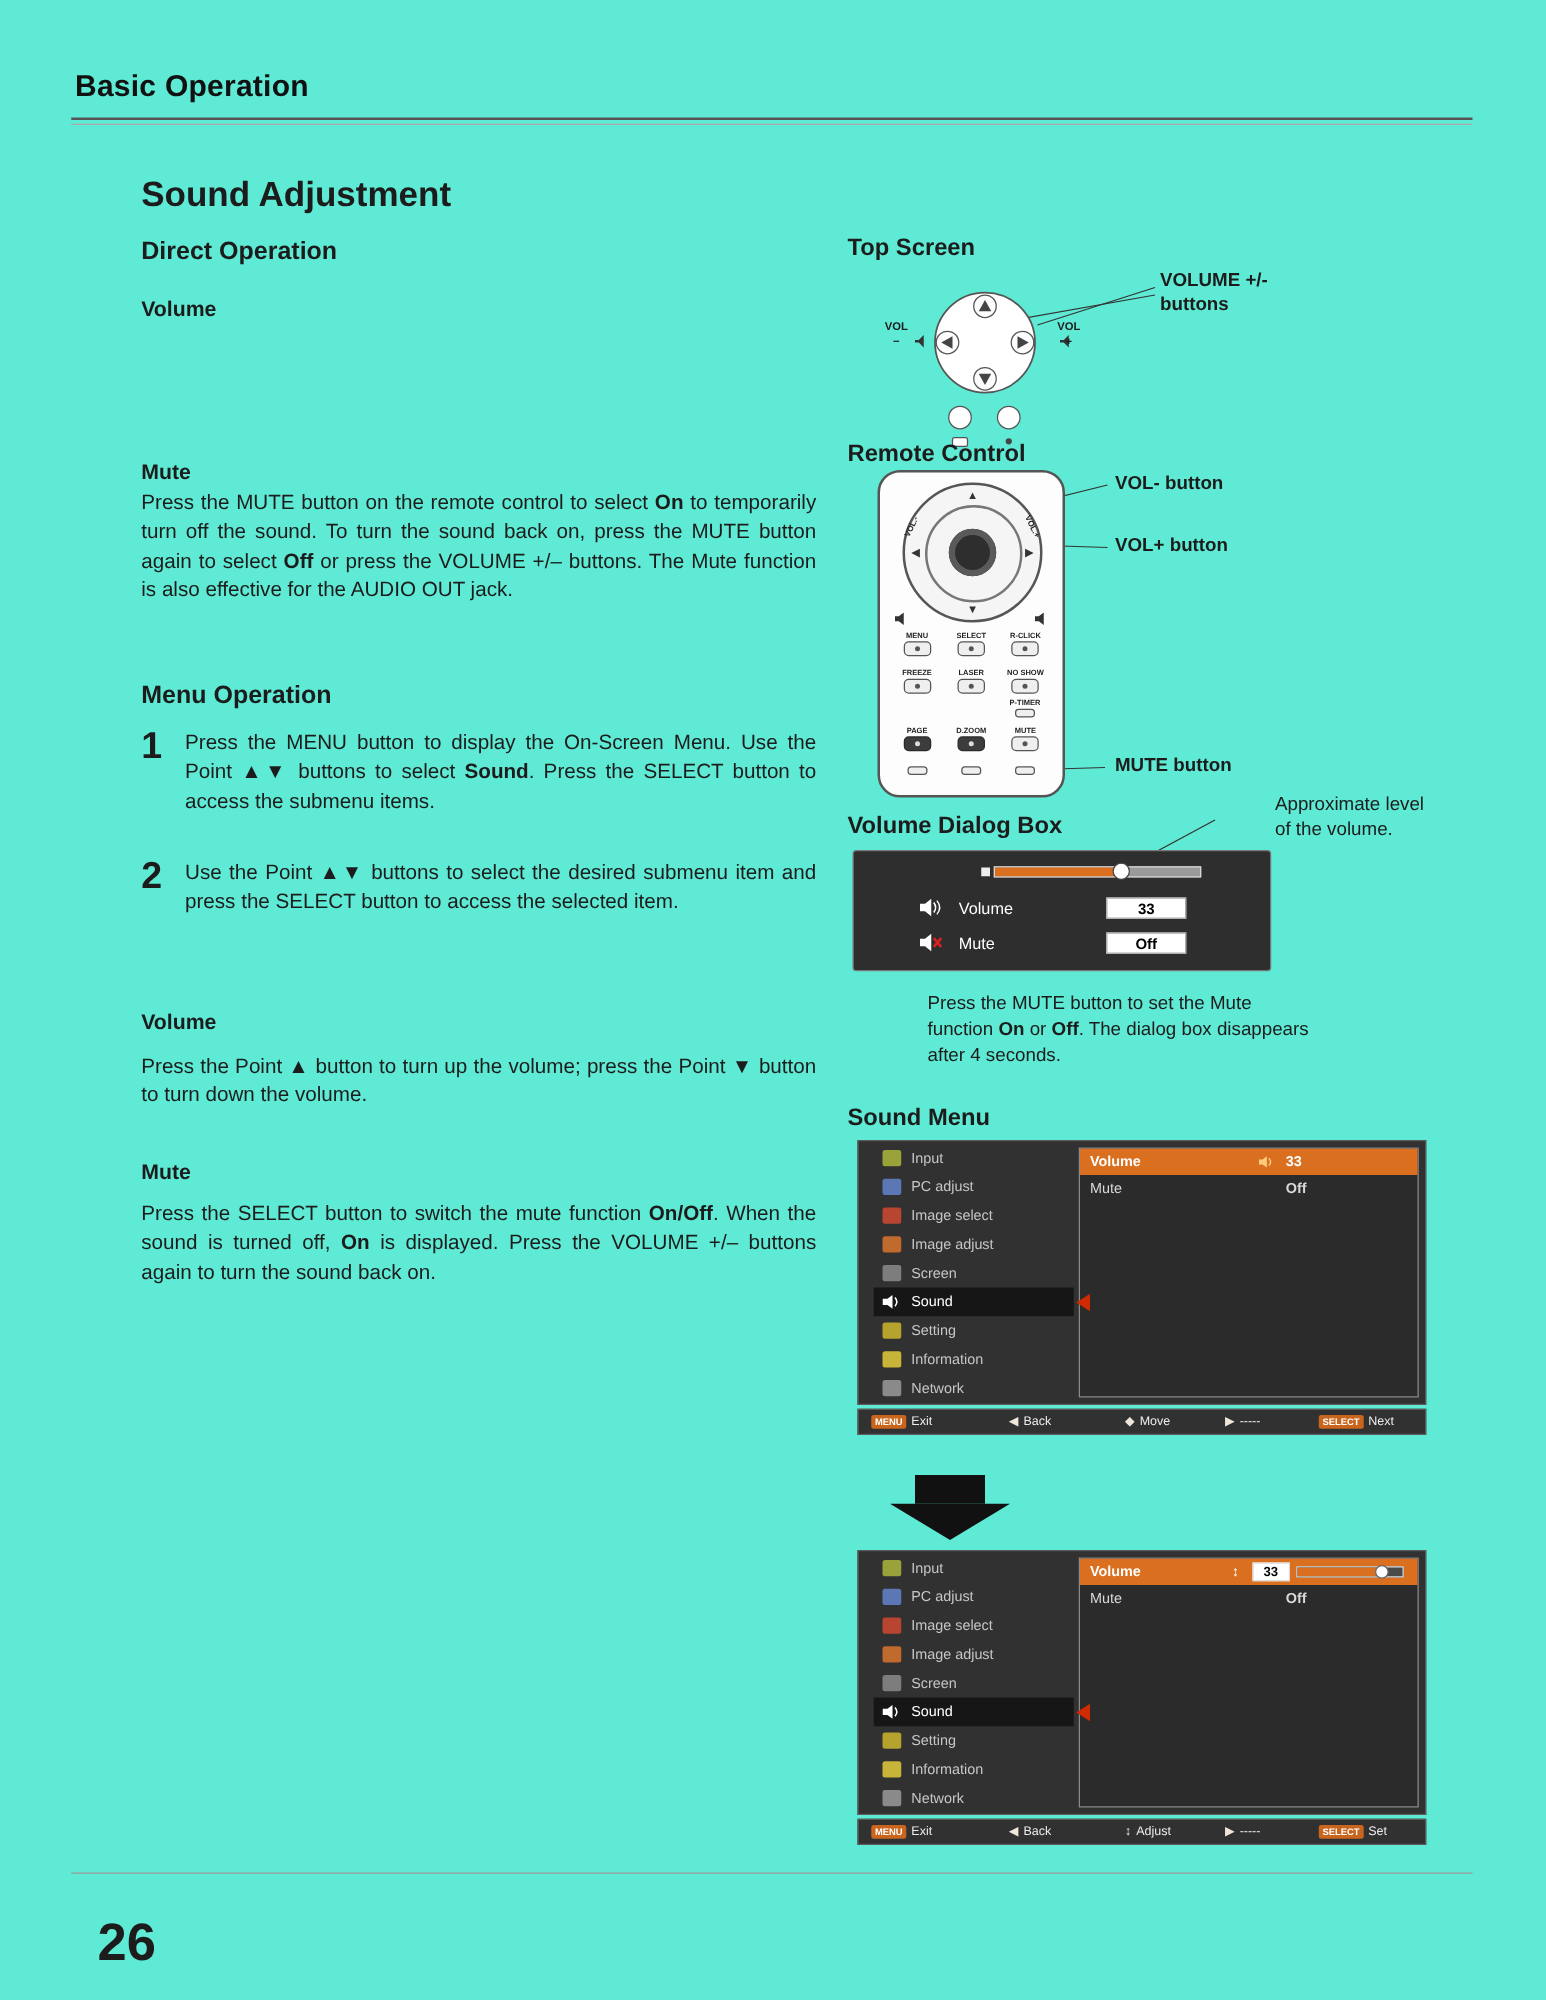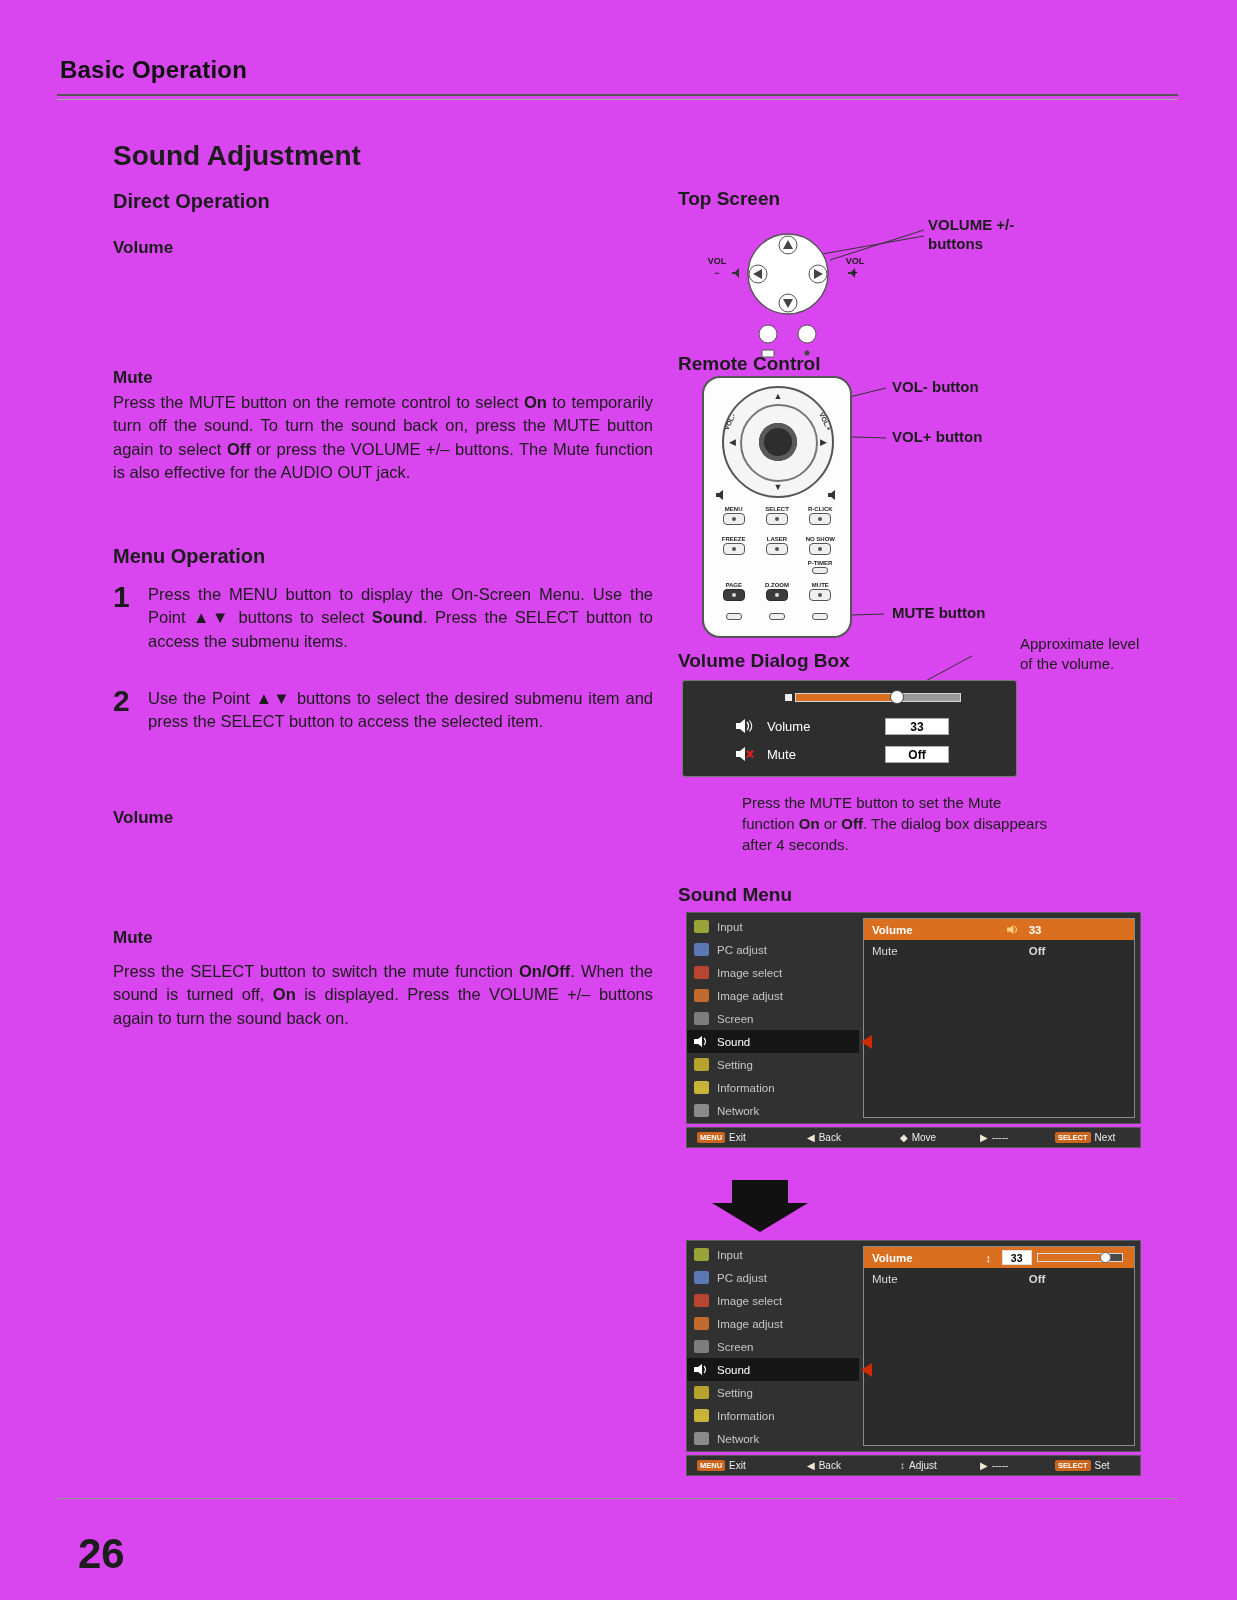--- a/index.html
+++ b/index.html
@@ -1,18 +1,18 @@
 <!DOCTYPE html>
 <html style="--accent: #d96f1f; --selection: #d02b00; --osd: #313131;"><head>
 <meta charset="utf-8">
 <style>
   * { margin:0; padding:0; box-sizing:border-box; }
   :root { --accent:#d96f1f; --selection:#d02b00; --osd:#313131; }
   body { background:#ddd; font-family:"Liberation Sans","DejaVu Sans",sans-serif; }
-  .page { position:relative; width:1237px; height:1600px; background:#d946ef; color:#1c1c1c; margin:0 auto; overflow:hidden; }
+  .page { position:relative; width:1237px; height:1600px; background:#5eead4; color:#1c1c1c; margin:0 auto; overflow:hidden; }
   .abs { position:absolute; }
   .pre { white-space:pre-line; }
 
   .section-header { font-size:24px; font-weight:700; color:#111; letter-spacing:.2px; }
   .header-rule { height:6px; border-top:2px solid #555; border-bottom:1px solid #aaa; }
   .page-title { font-size:28px; font-weight:700; }
   .h2 { font-size:20px; font-weight:700; }
   .h3 { font-size:17px; font-weight:700; }
   .h-right { font-size:19px; font-weight:700; }
   .body-text { font-size:16.5px; line-height:1.42; text-align:justify; }
@@ -60,21 +60,21 @@
   .vdb-fill { position:absolute; left:0; top:0; bottom:0; width:100px; background:var(--accent); }
   .vdb-cap { position:absolute; left:-11px; top:0; width:7px; height:7px; background:#eee; }
   .vdb-knob { position:absolute; left:94px; top:-4px; width:14px; height:14px; background:#fff; border:1px solid #444; border-radius:50%; }
   .vdb-row { position:absolute; left:52px; height:18px; display:flex; align-items:center; }
   .vdb-label { margin-left:12px; width:118px; color:#fff; font-size:13px; }
   .vdb-val { width:64px; height:17px; background:#fff; border:1px solid #aaa; color:#000; font-weight:700; font-size:12px; text-align:center; line-height:16px; }
 
   
   .osd { width:455px; }
   .osd-main { position:relative; height:212px; background:var(--osd); border:1px solid #5a5a5a; }
-  .osd-sidebar { position:absolute; left:0; top:2px; width:172px; }
+  .osd-sidebar { position:absolute; left:0; top:2px; width:172px;padding-left:12px; }
   .osd-item { position:relative; height:23px; display:flex; align-items:center; padding-left:7px; gap:8px; color:#c6c6c6; font-size:11.5px; }
   .osd-item.selected { background:#161616; color:#fff; }
   .sel-arrow { position:absolute; right:-13px; top:50%; transform:translateY(-50%); width:0; height:0;
                border-top:7px solid transparent; border-bottom:7px solid transparent; border-right:11px solid var(--selection); z-index:3; }
   .osd-ic { width:15px; height:13px; border-radius:2px; flex:0 0 auto; display:inline-block; }
   .osd-panel { position:absolute; left:176px; top:5px; right:5px; bottom:5px; background:#2b2b2b; border:1px solid #8a8a8a; }
   .osd-vrow { position:relative; height:21px; background:var(--accent); display:flex; align-items:center; padding-left:8px; color:#fff; font-size:11.5px; font-weight:700; }
   .osd-mrow { position:relative; height:21px; display:flex; align-items:center; padding-left:8px; color:#d9d9d9; font-size:11.5px; }
   .osd-val { position:absolute; left:61%; font-weight:700; }
   .osd-vicon { position:absolute; left:53%; }
@@ -115,20 +115,21 @@
 
   <div class="abs h2" style="left:113px;top:545px">Menu Operation</div>
 
   <div class="abs step-num" style="left:113px;top:580px">1</div>
   <div class="abs body-text" style="left:148px;top:583px;width:505px">Press the MENU button to display the On-Screen Menu. Use the Point ▲▼ buttons to select <b>Sound</b>. Press the SELECT button to access the submenu items.</div>
 
   <div class="abs step-num" style="left:113px;top:684px">2</div>
   <div class="abs body-text" style="left:148px;top:687px;width:505px">Use the Point ▲▼ buttons to select the desired submenu item and press the SELECT button to access the selected item.</div>
 
   <div class="abs h3" style="left:113px;top:808px">Volume</div>
+  <div class="abs body-text" style="left:113px;top:842px;width:540px">Press the Point ▲ button to turn up the volume; press the Point ▼ button to turn down the volume.</div>
 
   <div class="abs h3" style="left:113px;top:928px">Mute</div>
   <div class="abs body-text" style="left:113px;top:960px;width:540px">Press the SELECT button to switch the mute function <b>On/Off</b>. When the sound is turned off, <b>On</b> is displayed. Press the VOLUME +/– buttons again to turn the sound back on.</div>
 
   <div class="abs h-right" style="left:678px;top:188px">Top Screen</div>
 
   <div class="abs" style="left:680px;top:214px;width:460px;height:152px">
     <svg class="lines diagram" width="460" height="152">
       <line x1="244" y1="16" x2="150" y2="46"></line>
       <line x1="244" y1="22" x2="74" y2="52"></line>

